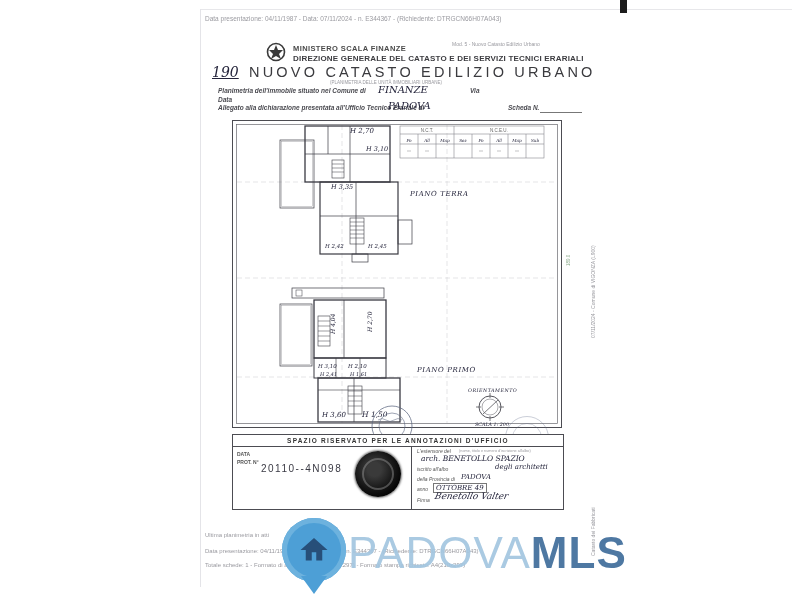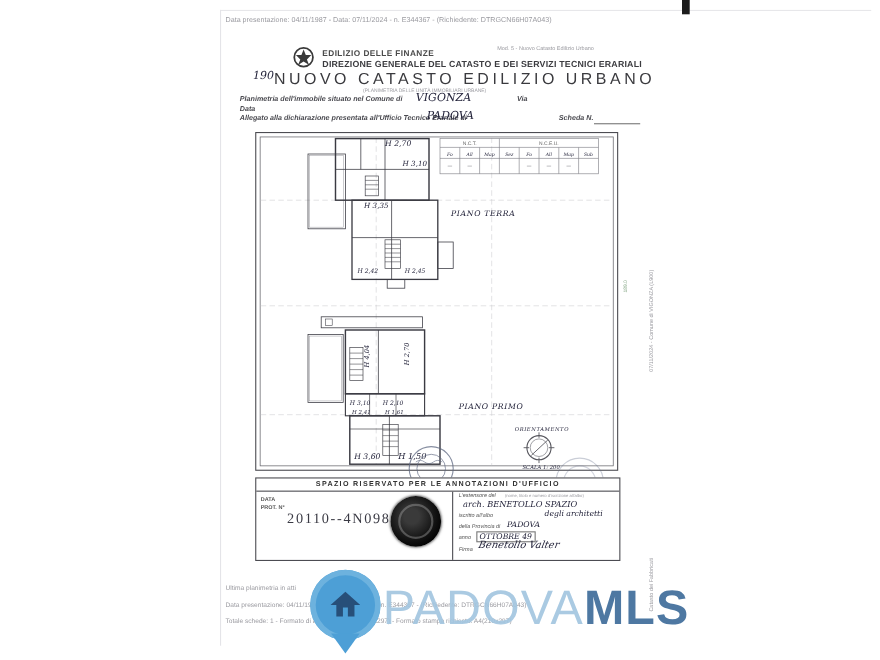--- a/index.html
+++ b/index.html
@@ -26,49 +26,49 @@
     box-shadow:0 0 2px 1px rgba(20,20,20,.55);
   }
   .ink-stamp::after{
     content:"";position:absolute;inset:7px;border:2px solid rgba(190,190,190,.35);border-radius:50%;
   }
   .round-stamp{border:1px solid rgba(95,105,135,.55);border-radius:50%;}
   .round-stamp::after{content:"";position:absolute;inset:6px;border:1px solid rgba(95,105,135,.45);border-radius:50%;}
   .pin-circle{border-radius:50%;background:#4d9fd6;box-shadow:inset 0 0 0 5px #6db2de;}
   .pin-tail{width:0;height:0;border-left:13px solid transparent;border-right:13px solid transparent;border-top:18px solid #4d9fd6;}
   .wm-text{font-size:44px;letter-spacing:1px;white-space:nowrap;opacity:.92;}
-  .dotmatrix{font-family:Liberation Serif, serif;font-size:13px;letter-spacing:1.5px;color:#3a3a44;}
+  .dotmatrix{font-family:Liberation Sans, sans-serif;font-size:10px;letter-spacing:1.5px;color:#3a3a44;}
   svg text{font-family:"DejaVu Serif",serif;}
   svg .lbl{font-style:italic;fill:#23233a;}
   svg .ptxt{font-family:"Liberation Sans",sans-serif;fill:#666;}
 </style>
 </head>
 <body>
 
 <div class="abs edge-line-h" style="left:200px;top:9px;width:592px;"></div>
 <div class="abs edge-line-v" style="left:200px;top:9px;height:578px;"></div>
 <div class="abs" style="left:620px;top:0;width:7px;height:13px;background:#1c1c1c;"></div>
 
 <div class="abs tinygray nowrap" style="left:205px;top:15px;font-size:6.5px;">Data presentazione: 04/11/1987 - Data: 07/11/2024 - n. E344367 - (Richiedente: DTRGCN66H07A043)</div>
 
 <div class="abs" style="left:266px;top:41px;width:20px;height:22px;">
   <svg width="20" height="22" viewBox="0 0 20 22">
     <circle cx="10" cy="11" r="8.5" fill="none" stroke="#3a3a3a" stroke-width="1.6"></circle>
     <path d="M10 4 L12 9 L17 9 L13 13 L15 18 L10 15 L5 18 L7 13 L3 9 L8 9 Z" fill="#3a3a3a"></path>
   </svg>
 </div>
-<div class="abs nowrap" style="left:293px;top:44px;font-size:7.5px;font-weight:bold;color:#4a4a4a;letter-spacing:.4px;">EDILIZIO DELLE FINANZE</div>
+<div class="abs nowrap" style="left:293px;top:44px;font-size:7.5px;font-weight:bold;color:#4a4a4a;letter-spacing:.4px;">MINISTERO SCALA FINANZE</div>
 <div class="abs tinygray nowrap" style="left:452px;top:41px;font-size:5px;">Mod. 5 - Nuovo Catasto Edilizio Urbano</div>
 <div class="abs nowrap" style="left:293px;top:54px;font-size:8px;font-weight:bold;color:#3c3c40;letter-spacing:.2px;">DIREZIONE GENERALE DEL CATASTO E DEI SERVIZI TECNICI ERARIALI</div>
-<div class="abs hand nowrap" style="left:230px;top:64px;font-size:10px;">190</div>
+<div class="abs hand nowrap" style="left:212px;top:64px;font-size:14px;text-decoration:underline;">190</div>
 <div class="abs nowrap" style="left:249px;top:64px;font-size:14.5px;color:#3a3a3e;letter-spacing:3.2px;">NUOVO CATASTO EDILIZIO URBANO</div>
 <div class="abs tinygray nowrap" style="left:330px;top:80px;font-size:4.5px;">(PLANIMETRIA DELLE UNITÀ IMMOBILIARI URBANE)</div>
 
 <div class="abs formline nowrap" style="left:218px;top:87px;">Planimetria dell'immobile situato nel Comune di</div>
-<div class="abs hand nowrap" style="left:378px;top:84px;font-size:10px;">VIGONZA</div>
+<div class="abs hand nowrap" style="left:378px;top:84px;font-size:10px;">FINANZE</div>
 <div class="abs formline nowrap" style="left:470px;top:87px;">Via</div>
 <div class="abs formline nowrap" style="left:218px;top:96px;">Data</div>
 <div class="abs formline nowrap" style="left:218px;top:104px;">Allegato alla dichiarazione presentata all'Ufficio Tecnico Erariale di</div>
 <div class="abs hand nowrap" style="left:388px;top:100px;font-size:10px;">PADOVA</div>
 <div class="abs formline nowrap" style="left:508px;top:104px;">Scheda N.</div>
 <div class="abs underline" style="left:540px;top:111px;width:42px;height:1px;"></div>
 
 <div class="abs" style="left:232px;top:120px;width:384px;height:308px;">
 <svg width="330" height="308" viewBox="0 0 330 308" style="overflow:visible">
 

